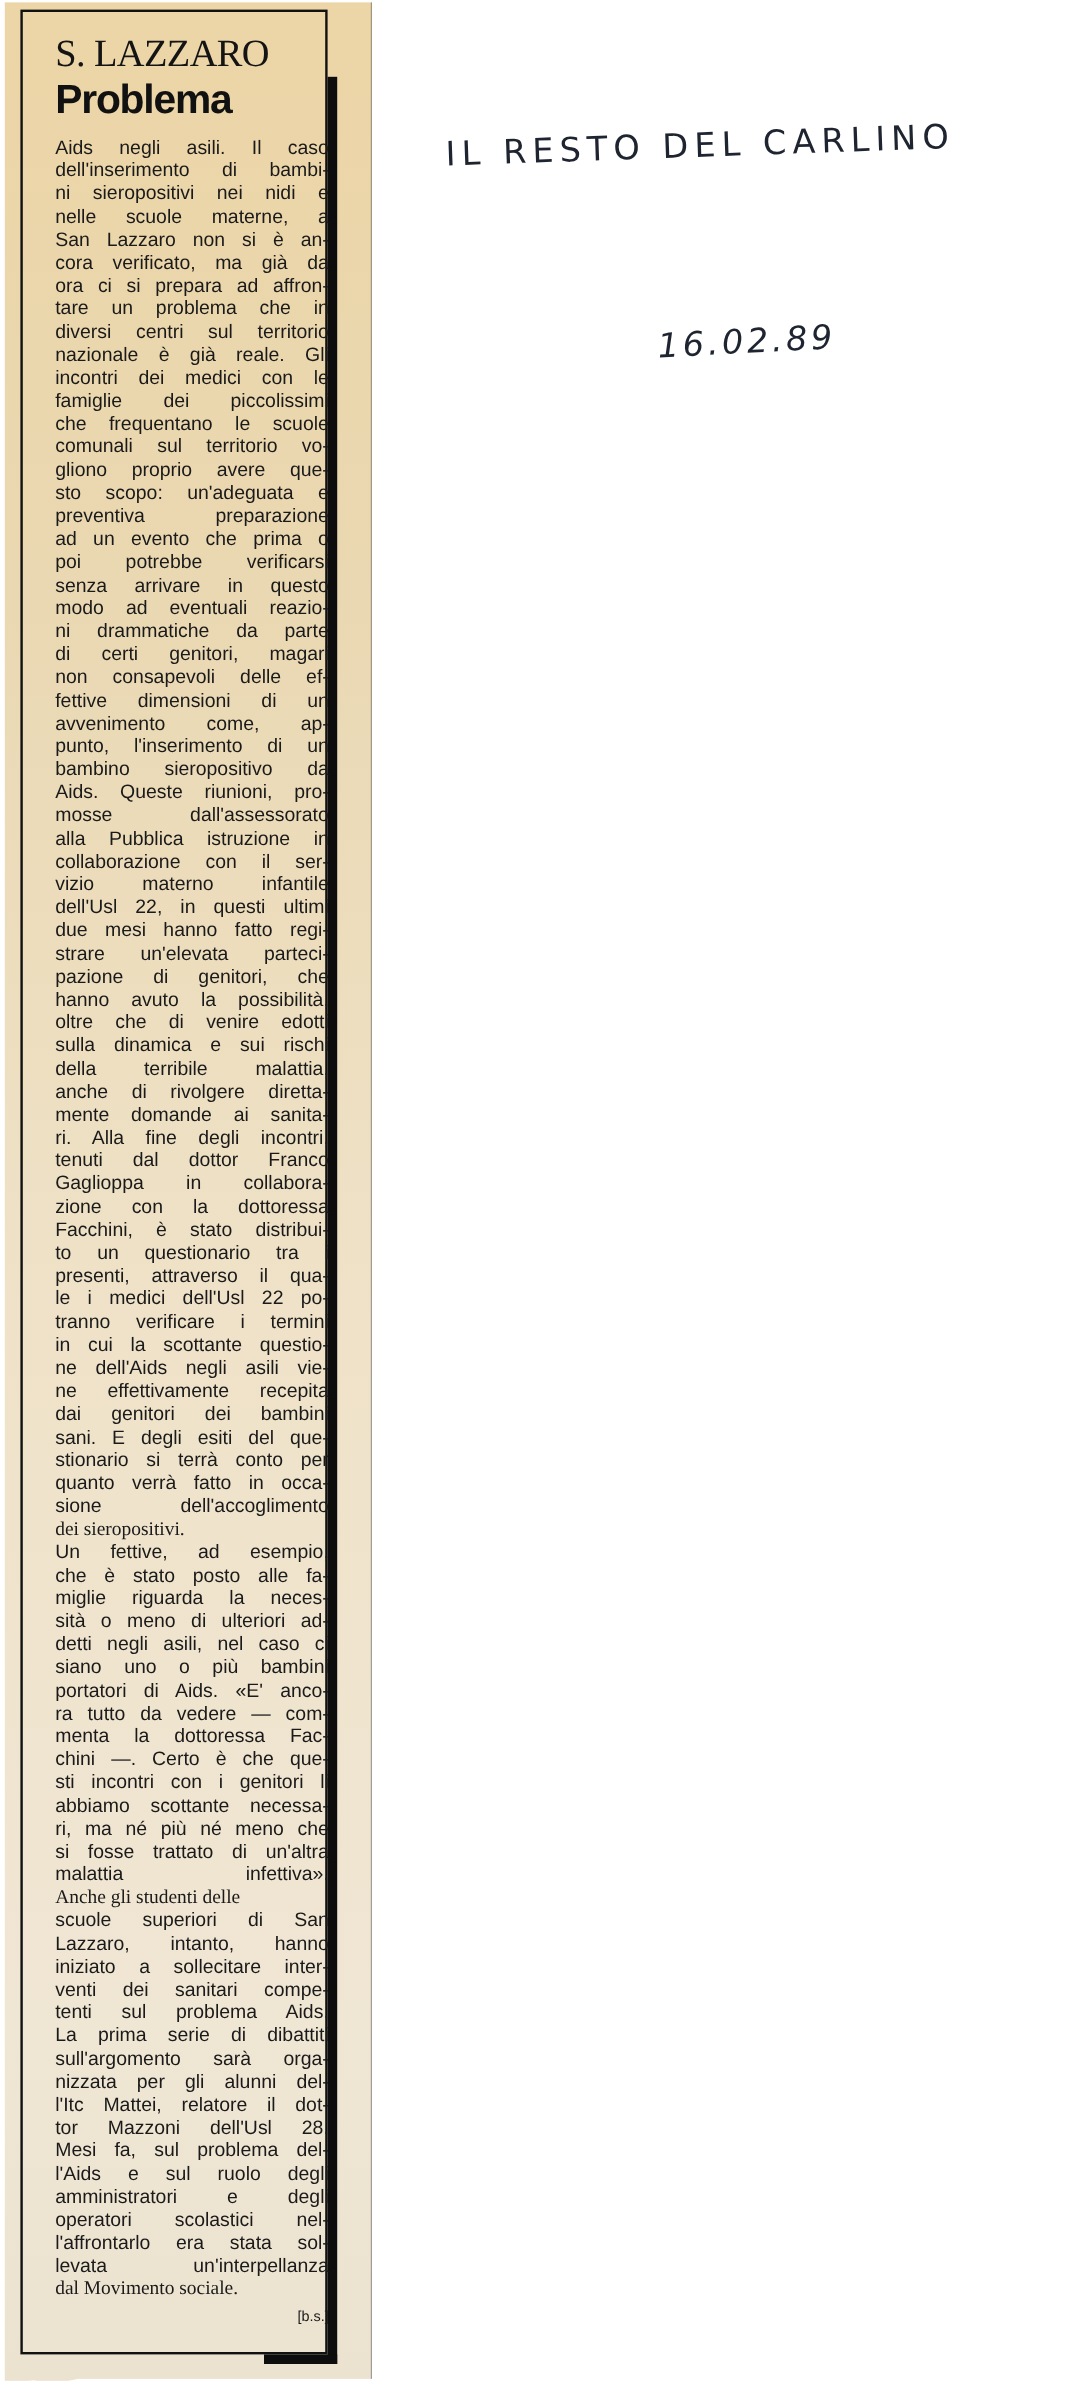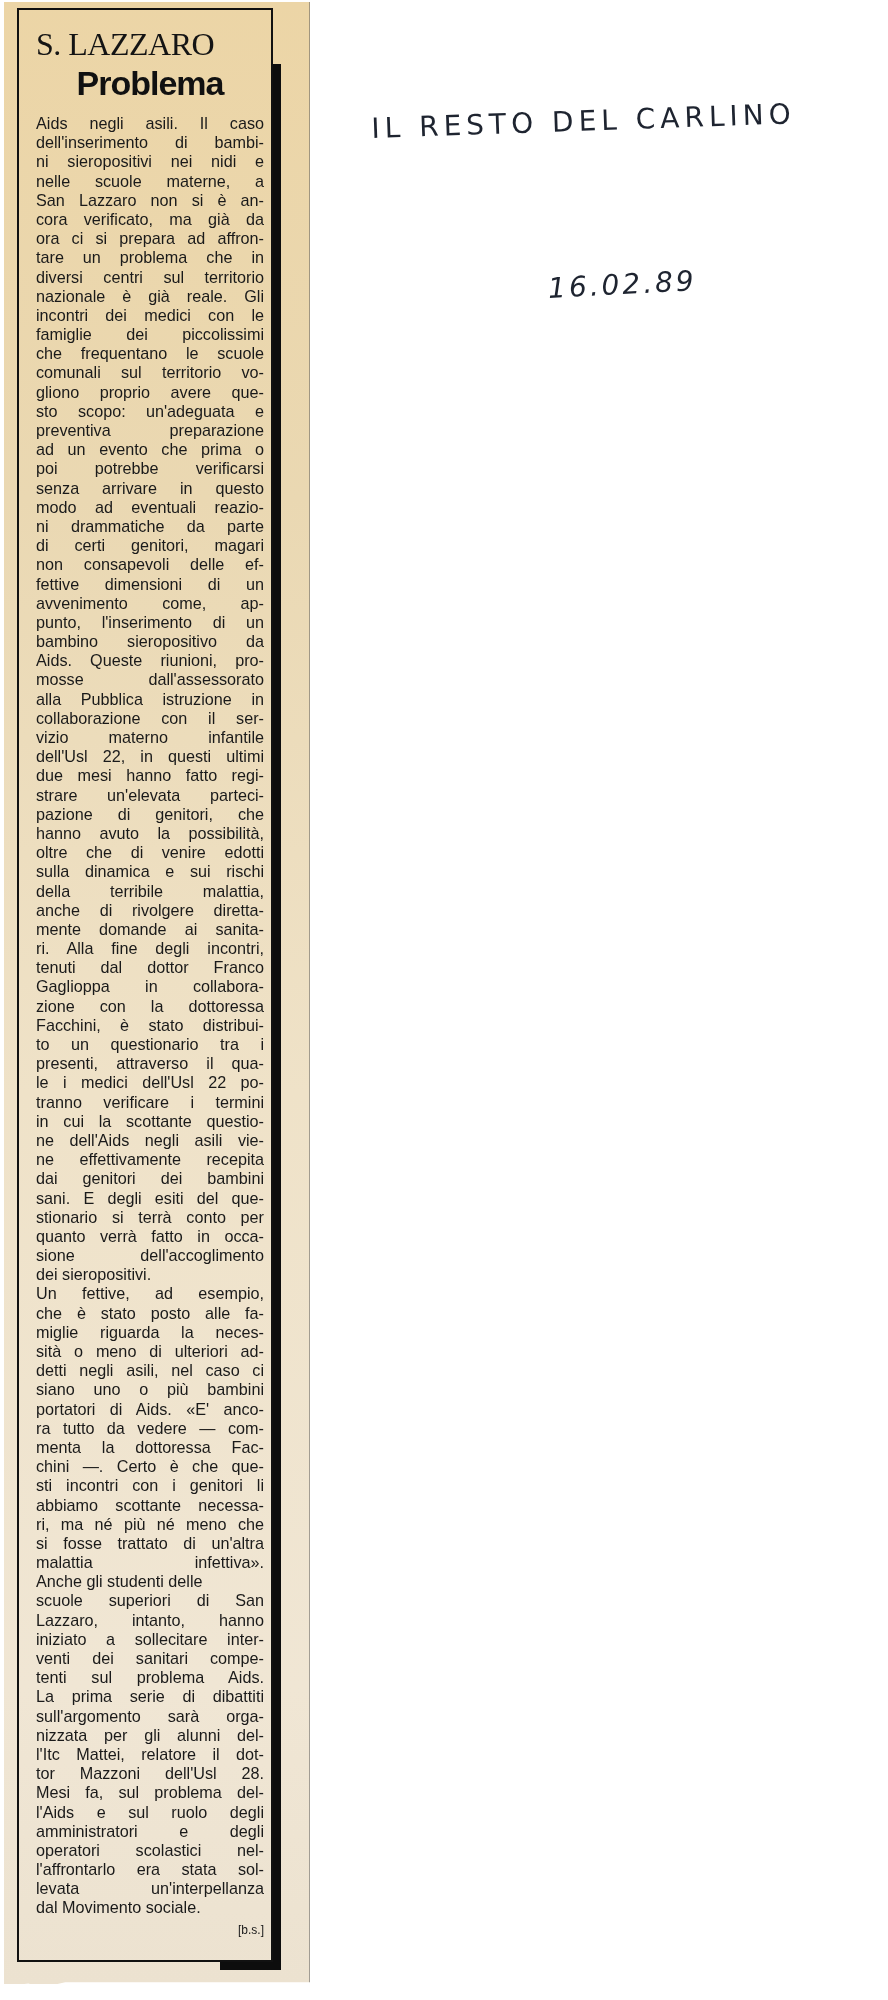--- a/index.html
+++ b/index.html
@@ -42,53 +42,53 @@
       background: #0d0d0d;
     }
     .outer-rule {
       position: absolute;
       left: 305px; top: 0; width: 1px; height: 1986px;
       background: #555;
       opacity: 0.5;
     }
     .content {
       position: absolute;
-      left: 32px; top: 24px;
+      left: 42px; top: 24px;
       width: 228px;
     }
     .kicker {
       font-family: "Liberation Serif", serif;
       font-size: 32px;
       line-height: 36px;
       color: #141414;
       letter-spacing: -0.5px;
       margin: 0 0 2px 0;
     }
     .headline {
       font-family: "Liberation Sans", sans-serif;
       font-weight: bold;
       font-size: 34px;
       line-height: 38px;
       color: #111;
       letter-spacing: -1px;
       margin: 0 0 12px 0;
-      text-align: center;
     }
     .body-line {
       font-family: "Liberation Sans", sans-serif;
       font-size: 16.2px;
       line-height: 19.2px;
       color: #1a1a1a;
       text-align: justify;
       text-align-last: justify;
       white-space: nowrap;
       height: 19.2px;
     }
     .body-line.last {
       text-align-last: left;
+      font-family: Liberation Serif, serif;
     }
     .byline {
       font-family: "Liberation Sans", sans-serif;
       font-size: 12px;
       line-height: 20px;
       color: #1a1a1a;
       text-align: right;
       margin-top: 2px;
     }
     .handwritten {

